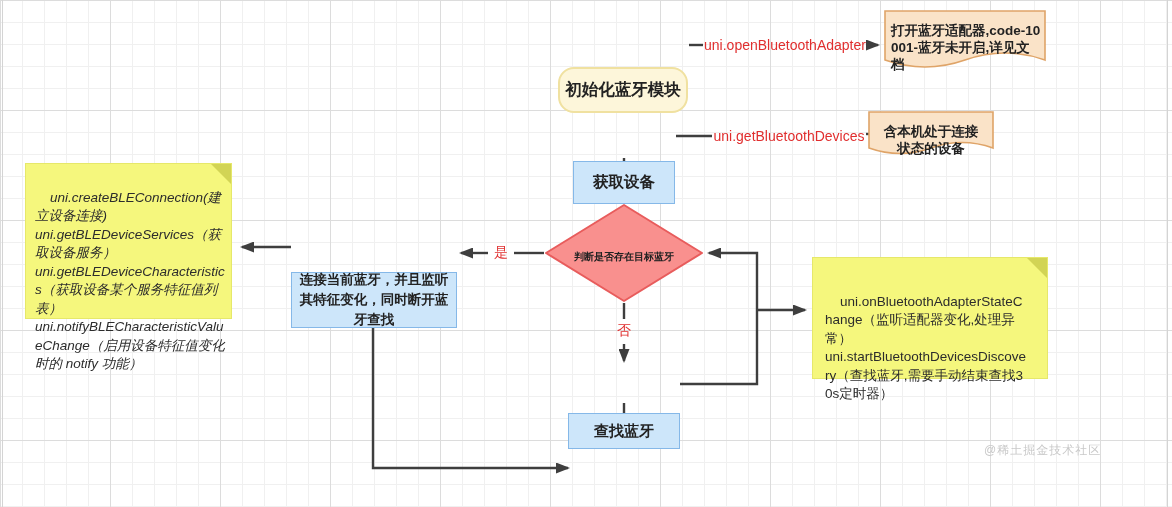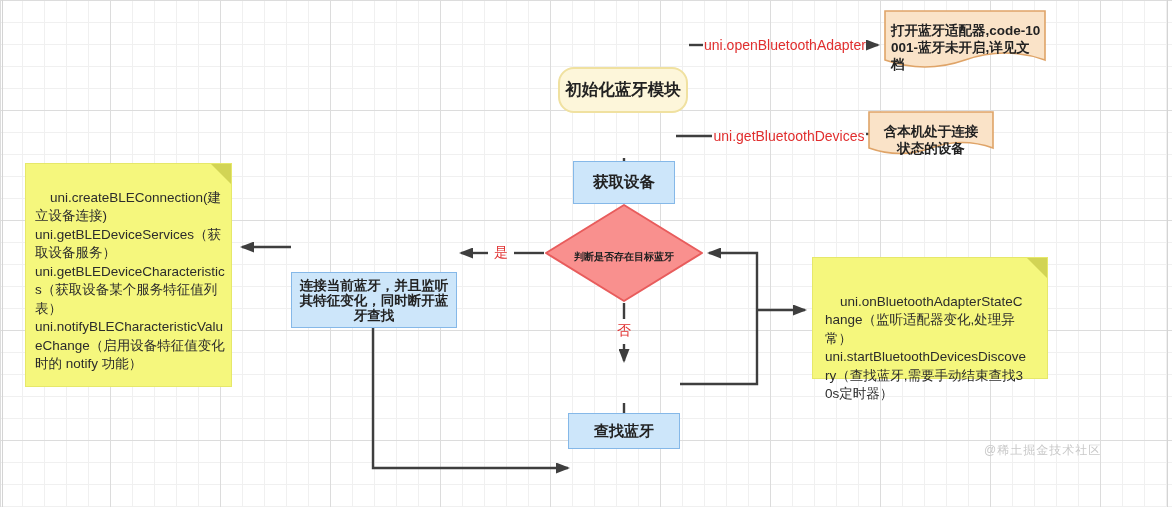--- a/index.html
+++ b/index.html
@@ -95,25 +95,25 @@
   <div class="shape-wrap" style="left:544px;top:203px;width:160px;height:100px;">
     <svg width="160" height="100">
       <polygon points="80,2 158,50 80,98 2,50" fill="#f9908e" stroke="#e85c5c" stroke-width="2" stroke-linejoin="round"></polygon>
     </svg>
     <div class="shape-label" style="font-size:10px;text-align:center;">判断是否存在目标蓝牙</div>
   </div>
 
   <div class="red-label" style="left:490px;top:244px;width:22px;">是</div>
   <div class="red-label" style="left:613px;top:322px;width:22px;">否</div>
 
-  <div class="node process" style="left:291px;top:226px;width:166px;height:56px;font-size:13.5px;line-height:15px;padding:2px 5px;">
+  <div class="node process" style="left:291px;top:226px;width:166px;height:56px;font-size:13.5px;line-height:20px;padding:2px 5px;">
     <span>连接当前蓝牙，并且监听其特征变化，同时断开蓝牙查找</span>
   </div>
 
-  <div class="sticky" style="left:25px;top:163px;width:207px;height:224px;padding:6px 6px 0 9px;">
+  <div class="sticky" style="left:25px;top:163px;width:207px;height:156px;padding:6px 6px 0 9px;font-style:italic;">
     <svg class="fold" width="20" height="20">
       <path d="M0,0 L20,0 L20,20 Z" fill="#d2d455"></path>
     </svg><span>uni.createBLEConnection(建立设备连接)
 uni.getBLEDeviceServices（获取设备服务）
 uni.getBLEDeviceCharacteristics（获取设备某个服务特征值列表）
 uni.notifyBLECharacteristicValueChange（启用设备特征值变化时的 notify 功能）</span>
   </div>
 
   <div class="node process" style="left:568px;top:367px;width:112px;height:36px;font-size:15px;">
     <span>查找蓝牙</span>

